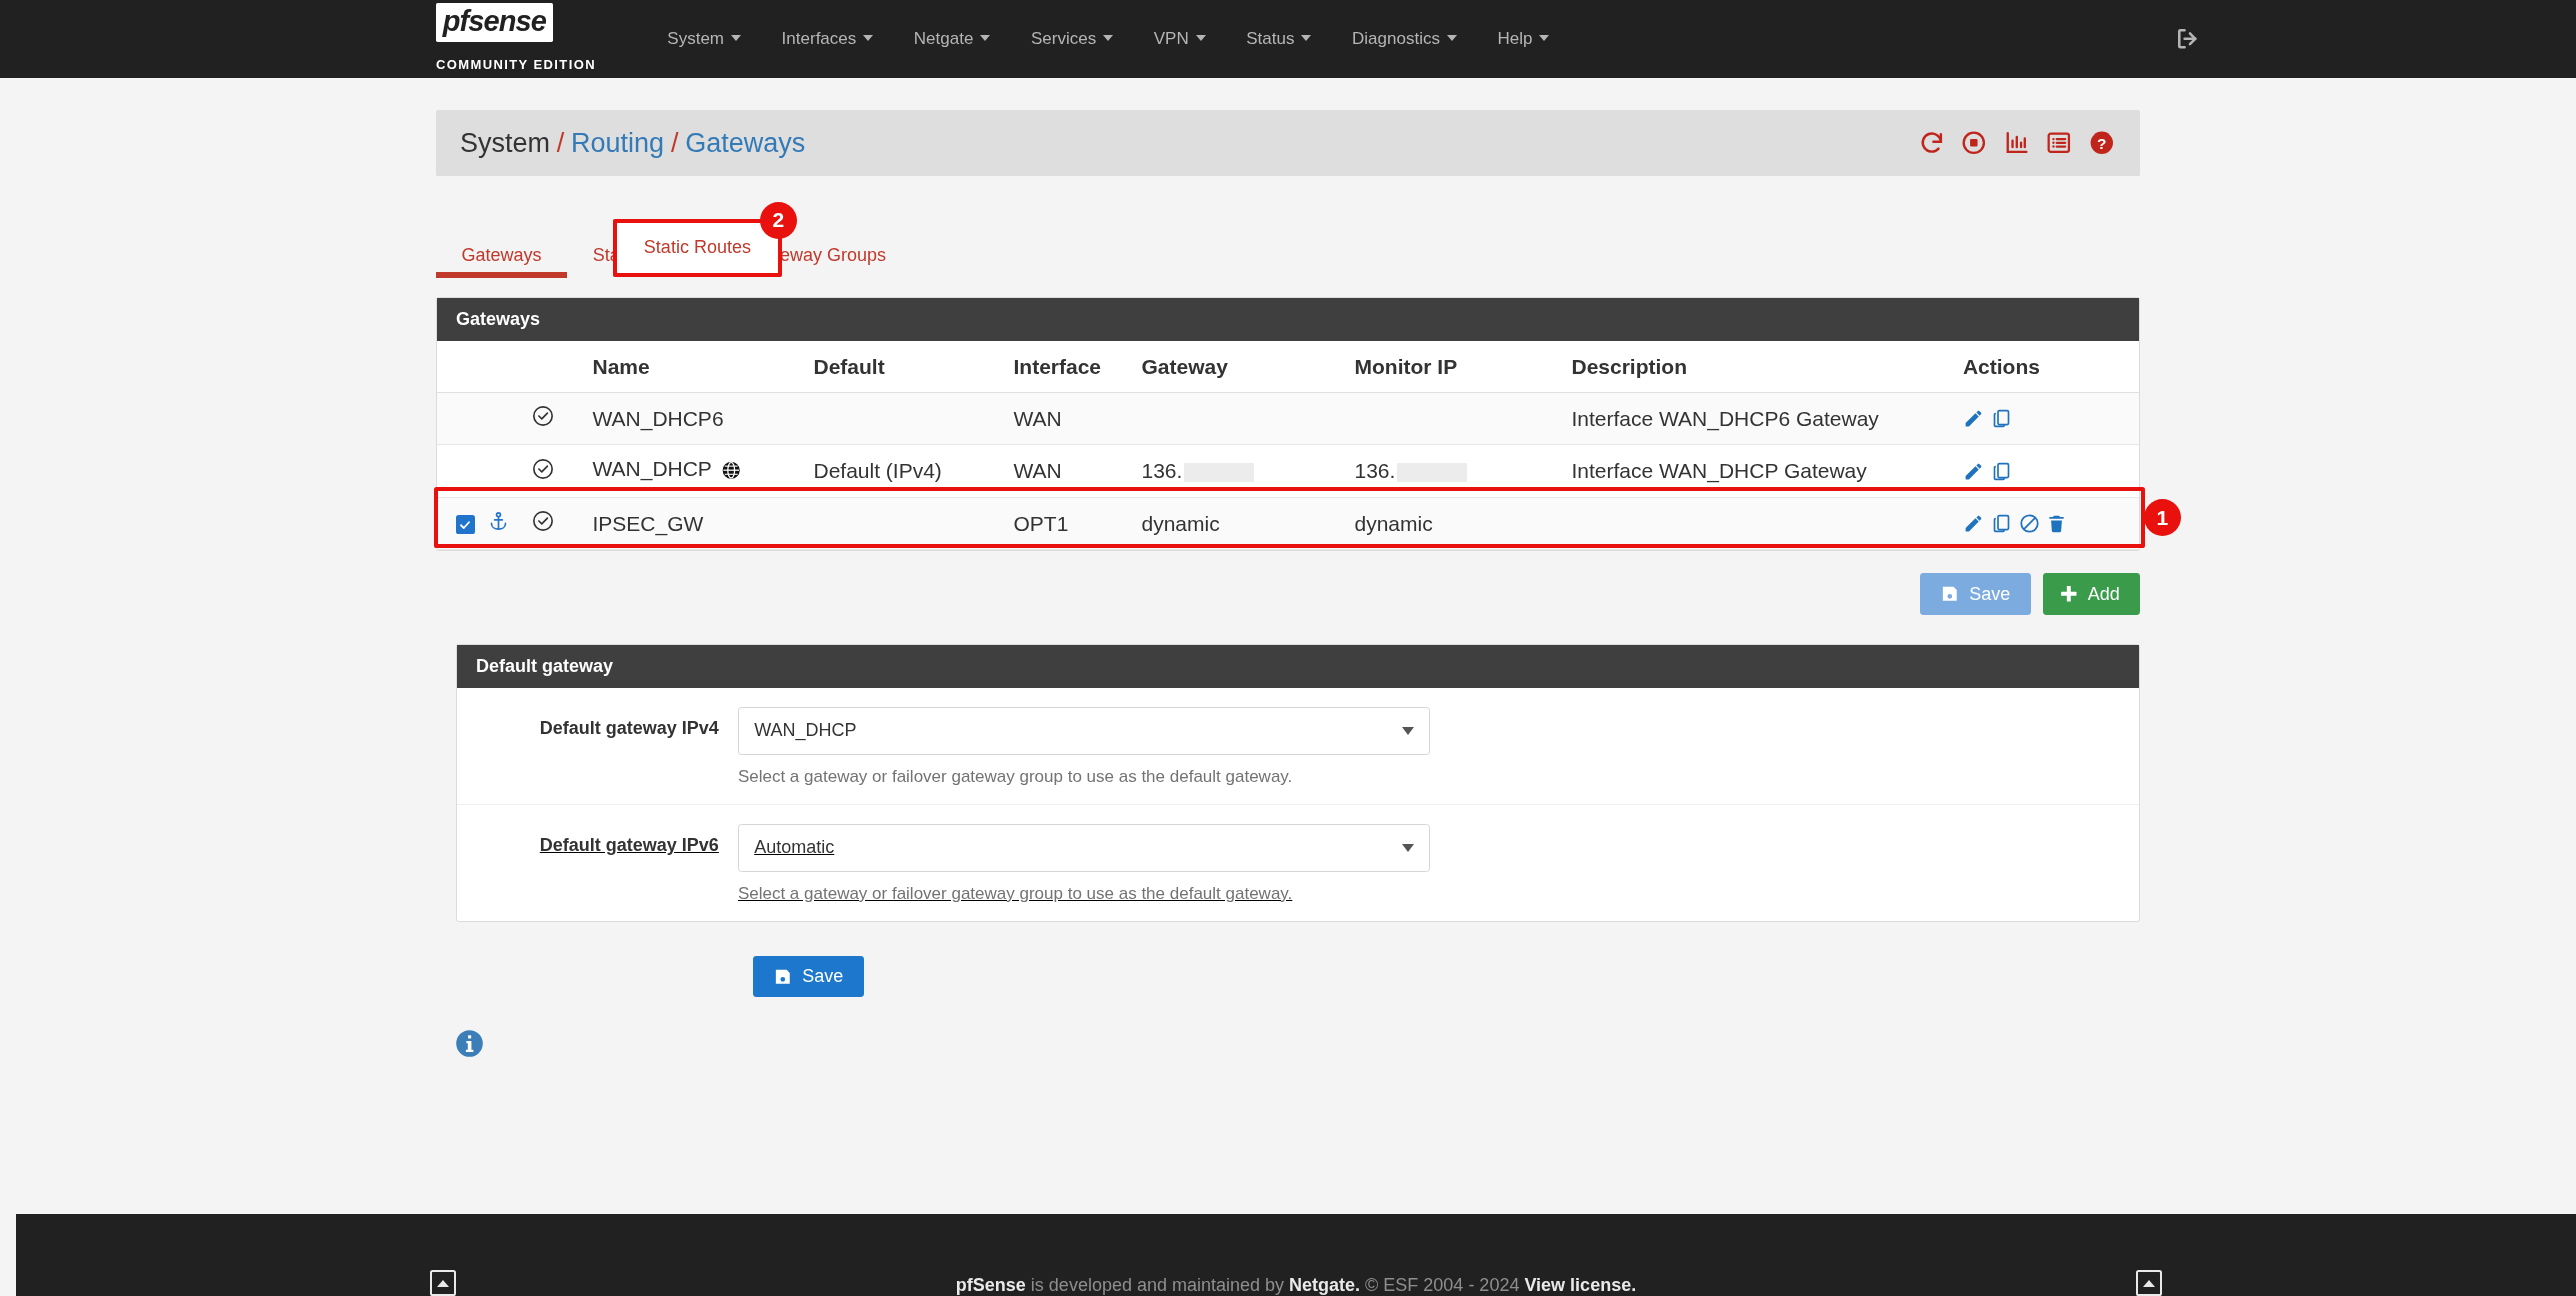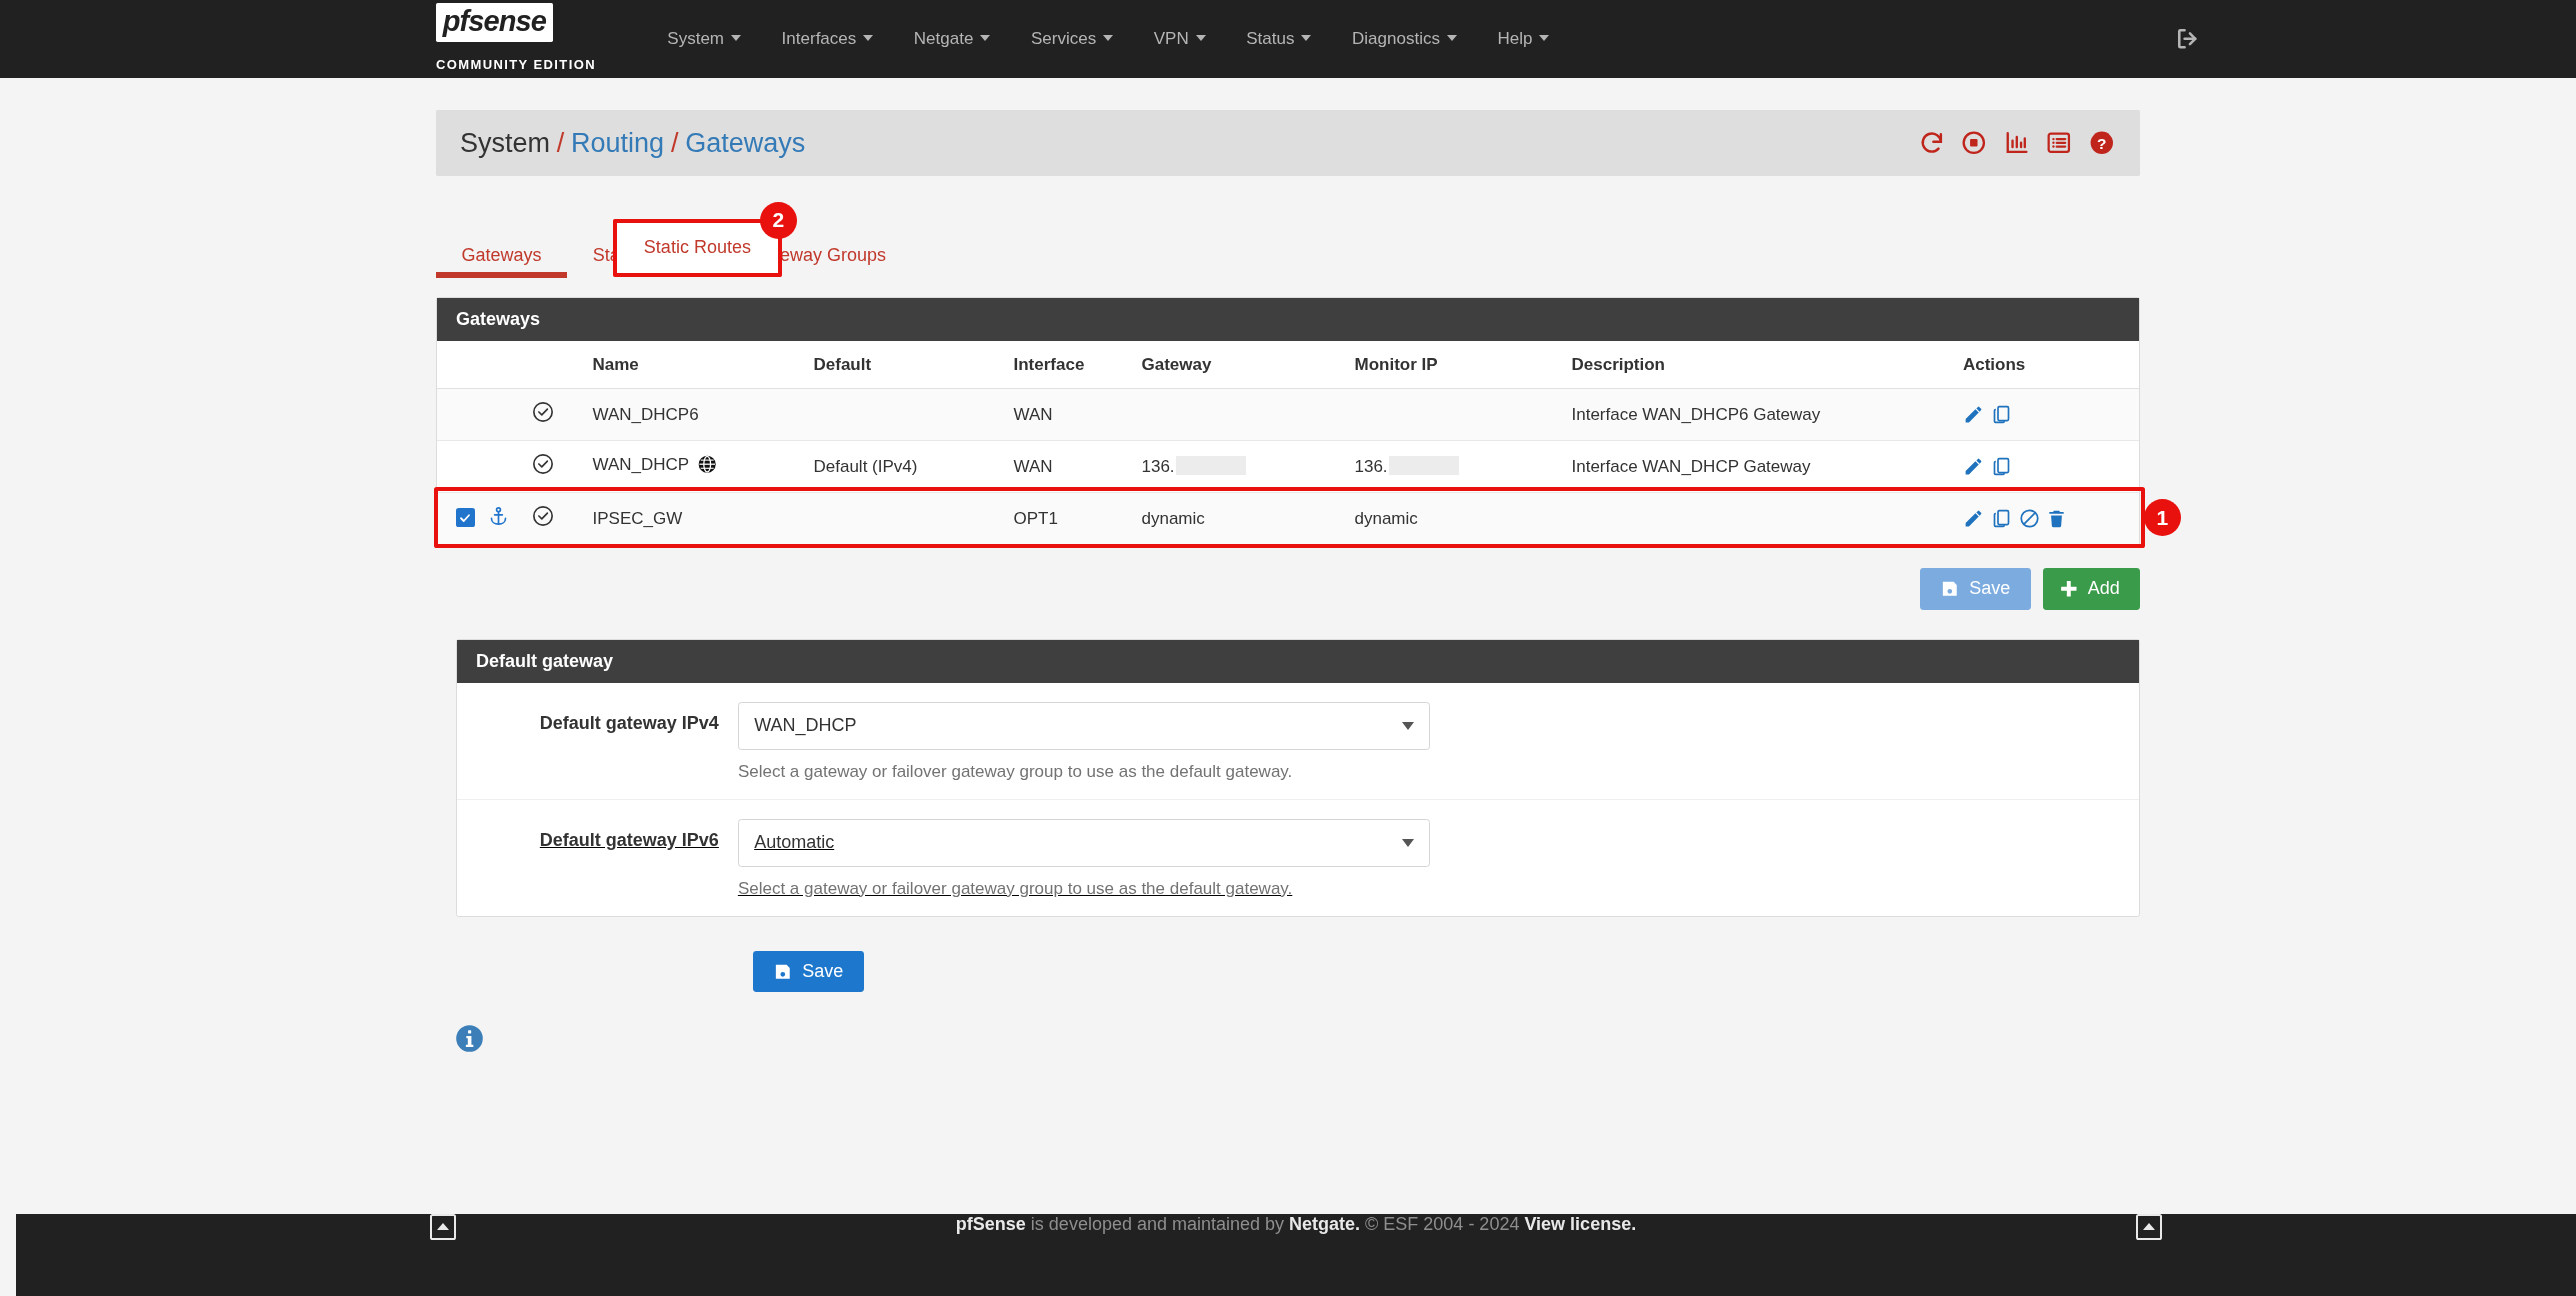--- a/index.html
+++ b/index.html
@@ -175,21 +175,21 @@
     color: #fff;
     font-size: 18px;
     font-weight: bold;
     padding: 11px 19px;
   }
 
   
   table.gw {
     width: 100%;
     border-collapse: collapse;
-    font-size: 17px;
+    font-size: 21px;
     color: #333;
   }
   table.gw th {
     text-align: left;
     font-weight: bold;
     padding: 13.6px 6.8px;
     border-bottom: 1.7px solid #e0e0e0;
     white-space: nowrap;
   }
   table.gw td {
@@ -318,21 +318,21 @@
   .info-icon-wrap { margin-top: 32px; padding-left: 19px; }
 
   
   .footer {
     position: absolute;
     left: 0; right: 0;
     bottom: 0;
     height: 82px;
     background: #212121;
     display: flex;
-    align-items: flex-start;
+    align-items: flex-end;
     justify-content: center;
     margin-left: 16px;
   }
   .footer-text { font-size: 18px; color: #8e8e8e; }
   .footer-text b { color: #e9e9e9; font-weight: bold; }
   .scroll-btn {
     position: absolute;
     width: 25.6px; height: 25.6px;
     border: 2.6px solid #e9e9e9;
     border-radius: 2.6px;

